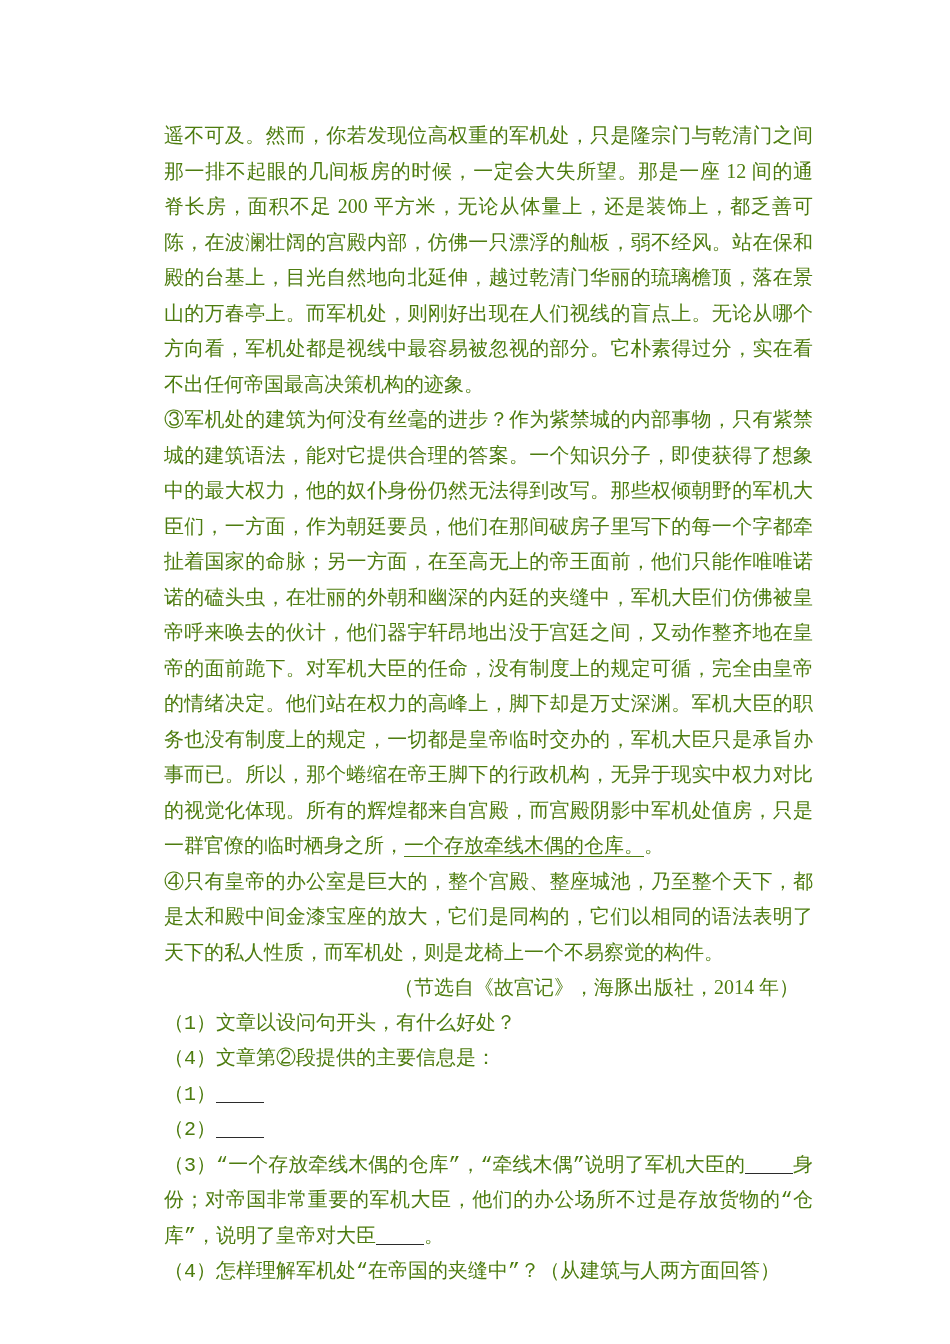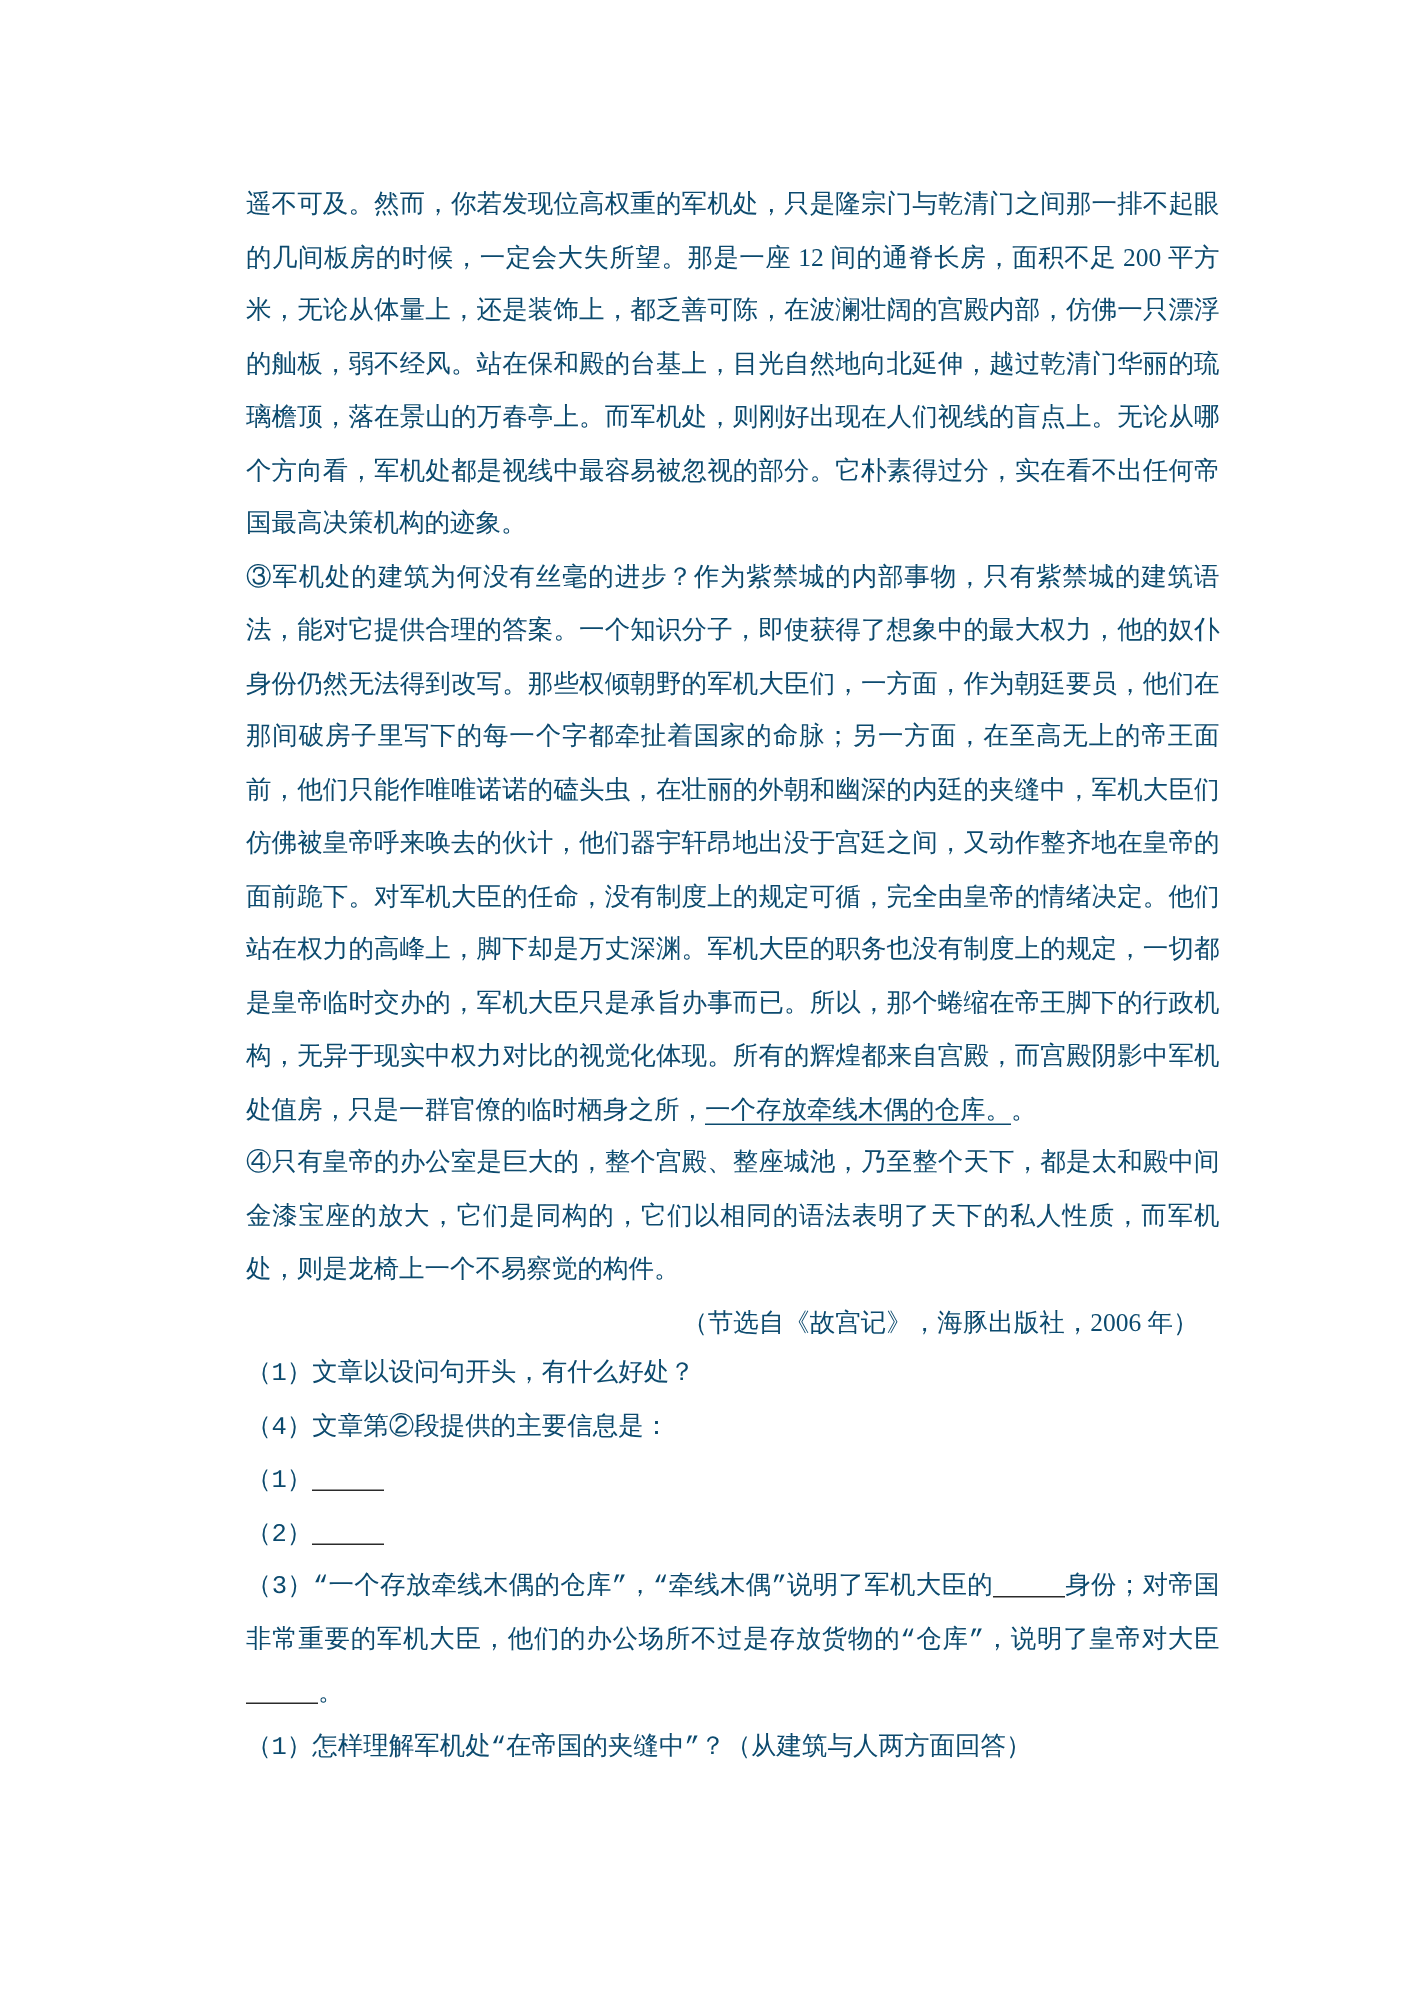--- a/index.html
+++ b/index.html
@@ -18,23 +18,23 @@
     height: 1344px;
     background: #ffffff;
     padding: 118px 138px 0 164px;
     overflow: hidden;
   }
   .text-col {
     width: 649px;
   }
   .para {
     margin: 0;
-    font-size: 17px;
+    font-size: 20px;
     line-height: 35.5px;
-    color: #0c4a6e;
+    color: #4d7c0f;
     text-align: justify;
     text-justify: inter-ideograph;
     word-break: break-all;
   }
   .citation {
     text-align: right;
     padding-right: 14px;
   }
   .q-line {
     margin: 0;
@@ -65,21 +65,21 @@
 
     <p class="para">
       <span>③军机处的建筑为何没有丝毫的进步？作为紫禁城的内部事物，只有紫禁城的建筑语法，能对它提供合理的答案。一个知识分子，即使获得了想象中的最大权力，他的奴仆身份仍然无法得到改写。那些权倾朝野的军机大臣们，一方面，作为朝廷要员，他们在那间破房子里写下的每一个字都牵扯着国家的命脉；另一方面，在至高无上的帝王面前，他们只能作唯唯诺诺的磕头虫，在壮丽的外朝和幽深的内廷的夹缝中，军机大臣们仿佛被皇帝呼来唤去的伙计，他们器宇轩昂地出没于宫廷之间，又动作整齐地在皇帝的面前跪下。对军机大臣的任命，没有制度上的规定可循，完全由皇帝的情绪决定。他们站在权力的高峰上，脚下却是万丈深渊。军机大臣的职务也没有制度上的规定，一切都是皇帝临时交办的，军机大臣只是承旨办事而已。所以，那个蜷缩在帝王脚下的行政机构，无异于现实中权力对比的视觉化体现。所有的辉煌都来自宫殿，而宫殿阴影中军机处值房，只是一群官僚的临时栖身之所，</span><span class="underlined-phrase">一个存放牵线木偶的仓库。</span><span>。</span>
     </p>
 
     <p class="para">
       <span>④只有皇帝的办公室是巨大的，整个宫殿、整座城池，乃至整个天下，都是太和殿中间金漆宝座的放大，它们是同构的，它们以相同的语法表明了天下的私人性质，而军机处，则是龙椅上一个不易察觉的构件。</span>
     </p>
 
     <p class="para citation">
-      <span>（节选自《故宫记》，海豚出版社，2006 年）</span>
+      <span>（节选自《故宫记》，海豚出版社，2014 年）</span>
     </p>
 
     <p class="para q-line">
       <span>（1）文章以设问句开头，有什么好处？</span>
     </p>
 
     <p class="para q-line">
       <span>（4）文章第②段提供的主要信息是：</span>
     </p>
 
@@ -89,17 +89,17 @@
 
     <p class="para q-line">
       <span>（2）</span><span class="answer-blank"></span>
     </p>
 
     <p class="para q-line">
       <span>（3）“一个存放牵线木偶的仓库”，“牵线木偶”说明了军机大臣的</span><span class="answer-blank"></span><span>身份；对帝国非常重要的军机大臣，他们的办公场所不过是存放货物的“仓库”，说明了皇帝对大臣</span><span class="answer-blank"></span><span>。</span>
     </p>
 
     <p class="para q-line">
-      <span>（1）怎样理解军机处“在帝国的夹缝中”？（从建筑与人两方面回答）</span>
+      <span>（4）怎样理解军机处“在帝国的夹缝中”？（从建筑与人两方面回答）</span>
     </p>
 
   </div>
 </div>
 
 </body></html>

